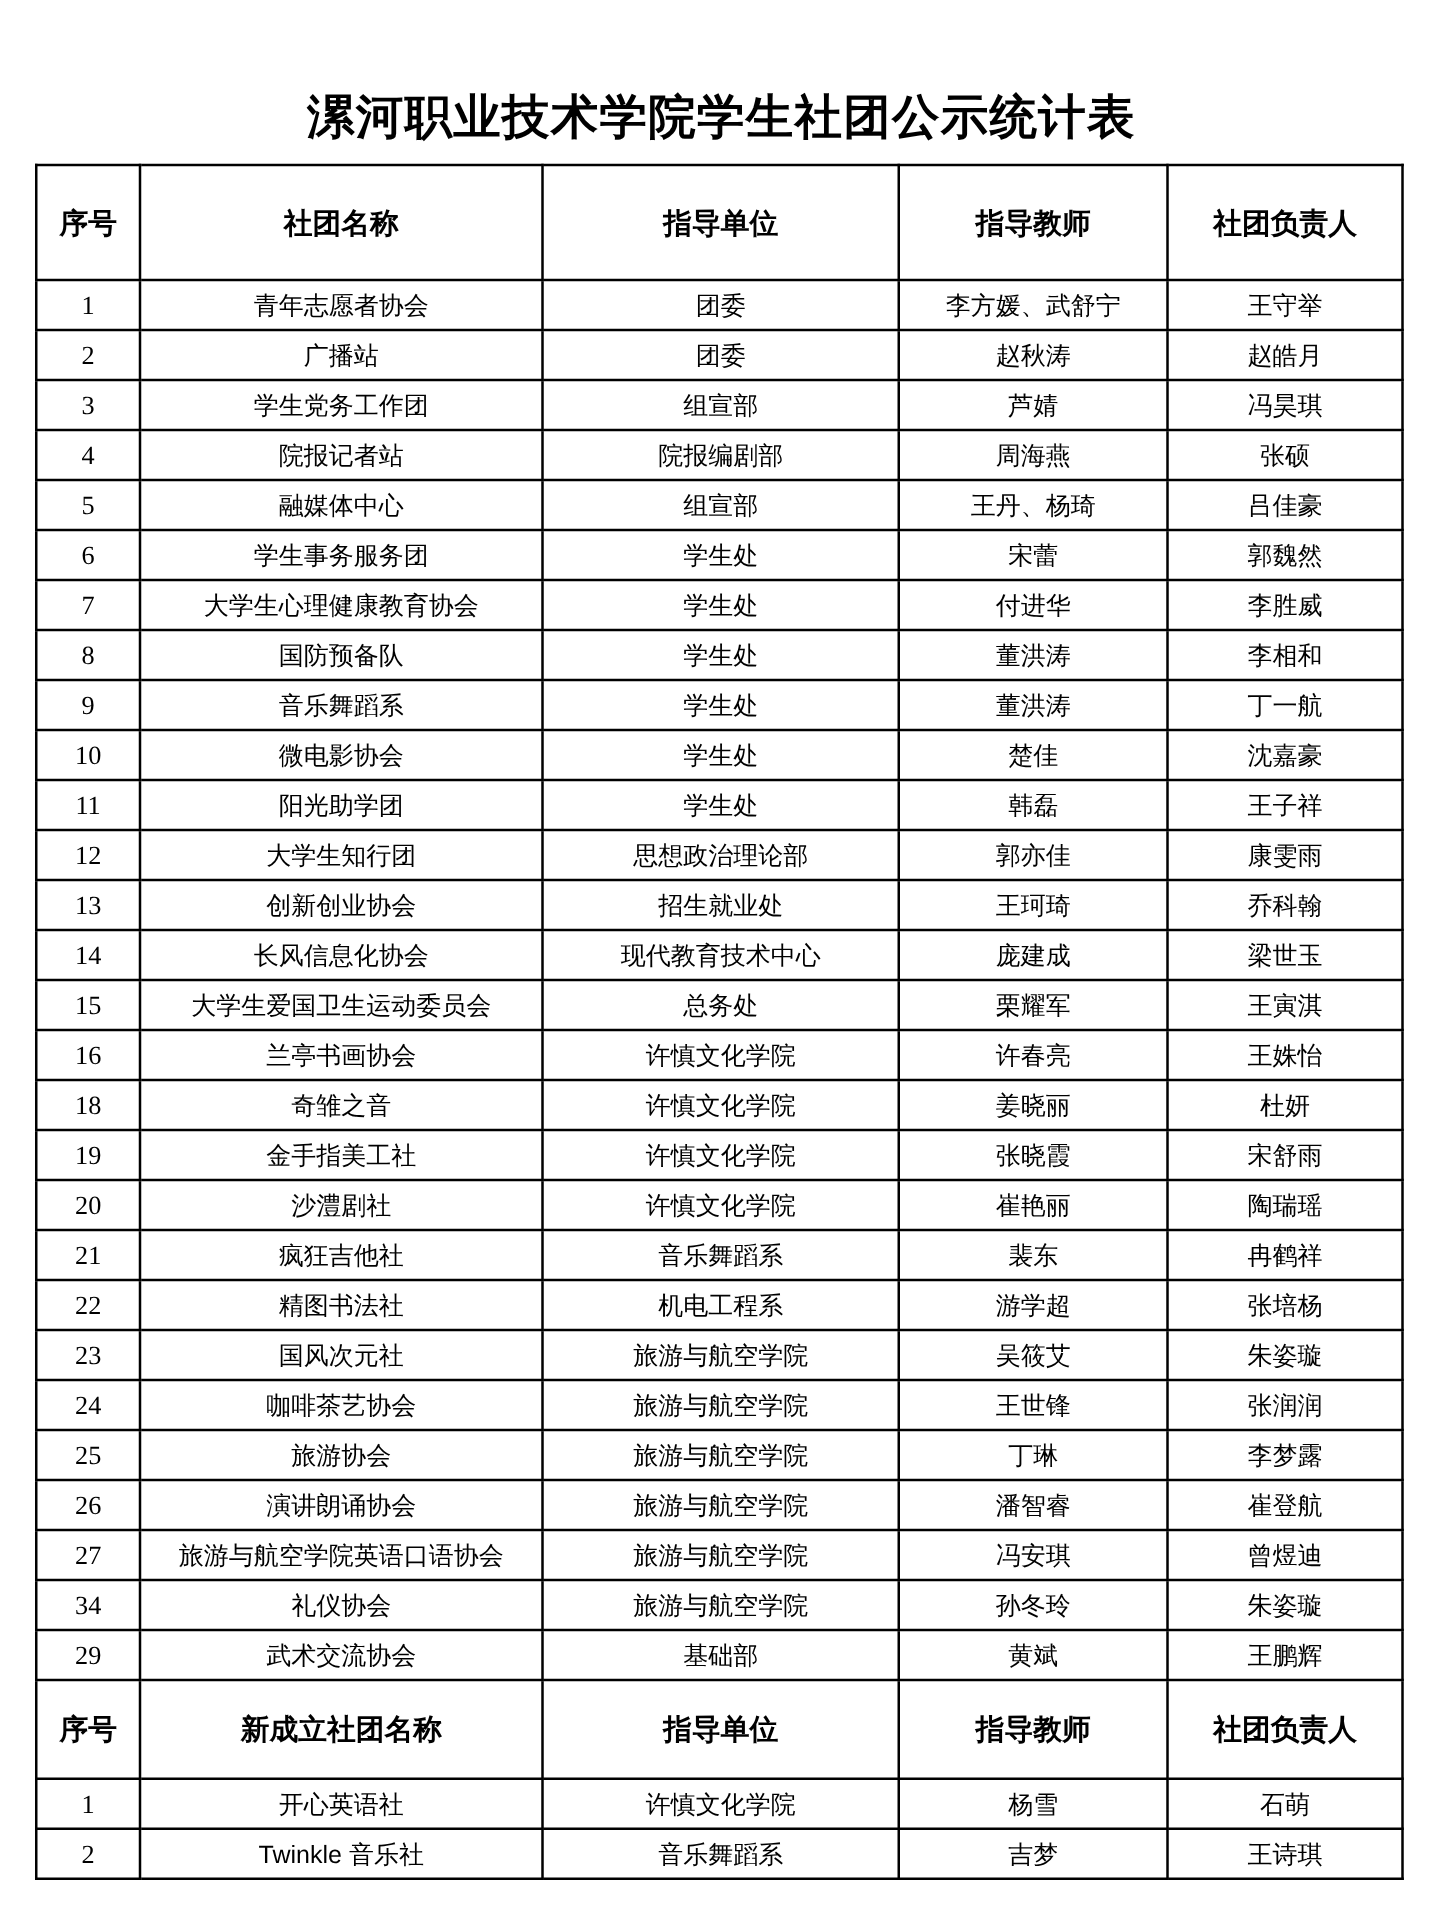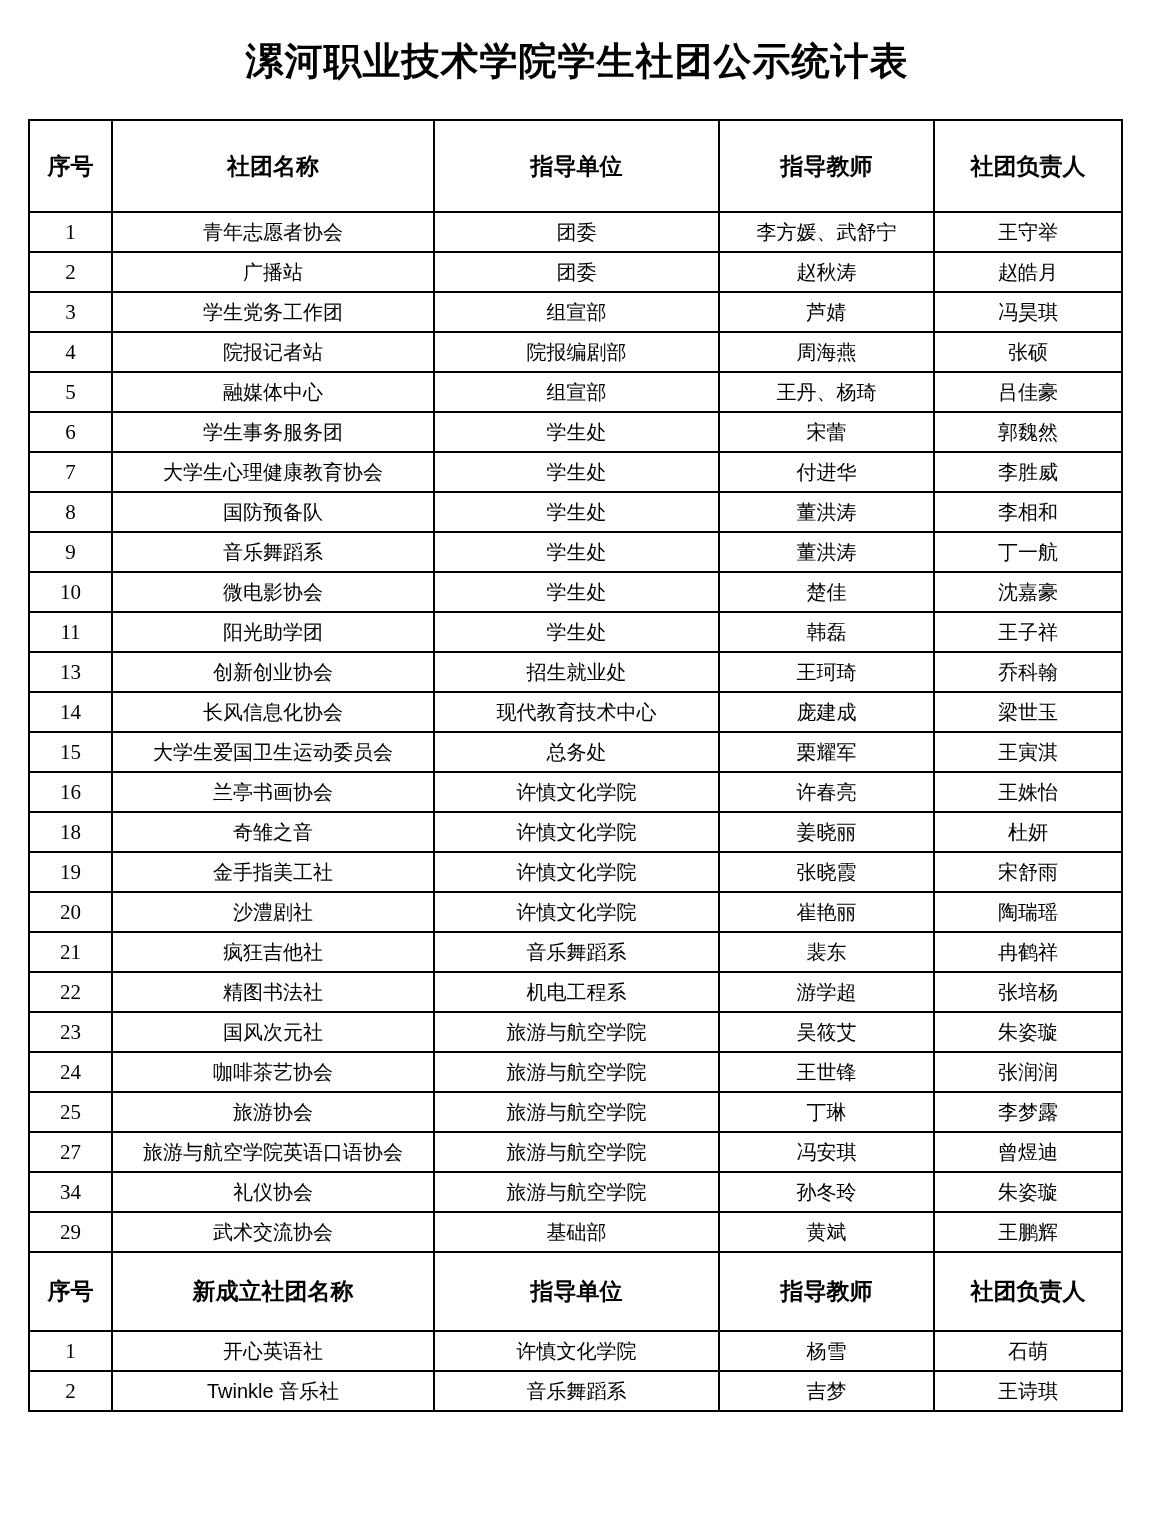--- a/index.html
+++ b/index.html
@@ -11,32 +11,32 @@
   }
   .page {
     position: relative;
     width: 1154px;
     height: 1540px;
     background: #ffffff;
     overflow: hidden;
   }
   .doc-title {
     margin: 0;
-    padding-top: 36px;
+    padding-top: 68px;
     text-align: center;
     font-size: 38px;
     font-weight: 700;
     letter-spacing: 1px;
     font-family: "Liberation Sans", sans-serif;
   }
   table.clubs {
     border-collapse: collapse;
     table-layout: fixed;
     width: 1093px;
-    margin: 32px 0 0 28px;
+    margin: 12px 0 0 28px;
   }
   .clubs th, .clubs td {
     border: 2px solid #000000;
     text-align: center;
     vertical-align: middle;
     padding: 0 4px;
     overflow: hidden;
     white-space: nowrap;
   }
   .clubs th {
@@ -148,20 +148,27 @@
           <td>沈嘉豪</td>
         </tr>
         <tr class="data-row">
           <td class="num">11</td>
           <td>阳光助学团</td>
           <td>学生处</td>
           <td>韩磊</td>
           <td>王子祥</td>
         </tr>
         <tr class="data-row">
+          <td class="num">12</td>
+          <td>大学生知行团</td>
+          <td>思想政治理论部</td>
+          <td>郭亦佳</td>
+          <td>康雯雨</td>
+        </tr>
+        <tr class="data-row">
           <td class="num">13</td>
           <td>创新创业协会</td>
           <td>招生就业处</td>
           <td>王珂琦</td>
           <td>乔科翰</td>
         </tr>
         <tr class="data-row">
           <td class="num">14</td>
           <td>长风信息化协会</td>
           <td>现代教育技术中心</td>
@@ -230,20 +237,27 @@
           <td>旅游与航空学院</td>
           <td>王世锋</td>
           <td>张润润</td>
         </tr>
         <tr class="data-row">
           <td class="num">25</td>
           <td>旅游协会</td>
           <td>旅游与航空学院</td>
           <td>丁琳</td>
           <td>李梦露</td>
+        </tr>
+        <tr class="data-row">
+          <td class="num">26</td>
+          <td>演讲朗诵协会</td>
+          <td>旅游与航空学院</td>
+          <td>潘智睿</td>
+          <td>崔登航</td>
         </tr>
         <tr class="data-row">
           <td class="num">27</td>
           <td>旅游与航空学院英语口语协会</td>
           <td>旅游与航空学院</td>
           <td>冯安琪</td>
           <td>曾煜迪</td>
         </tr>
         <tr class="data-row">
           <td class="num">34</td>

